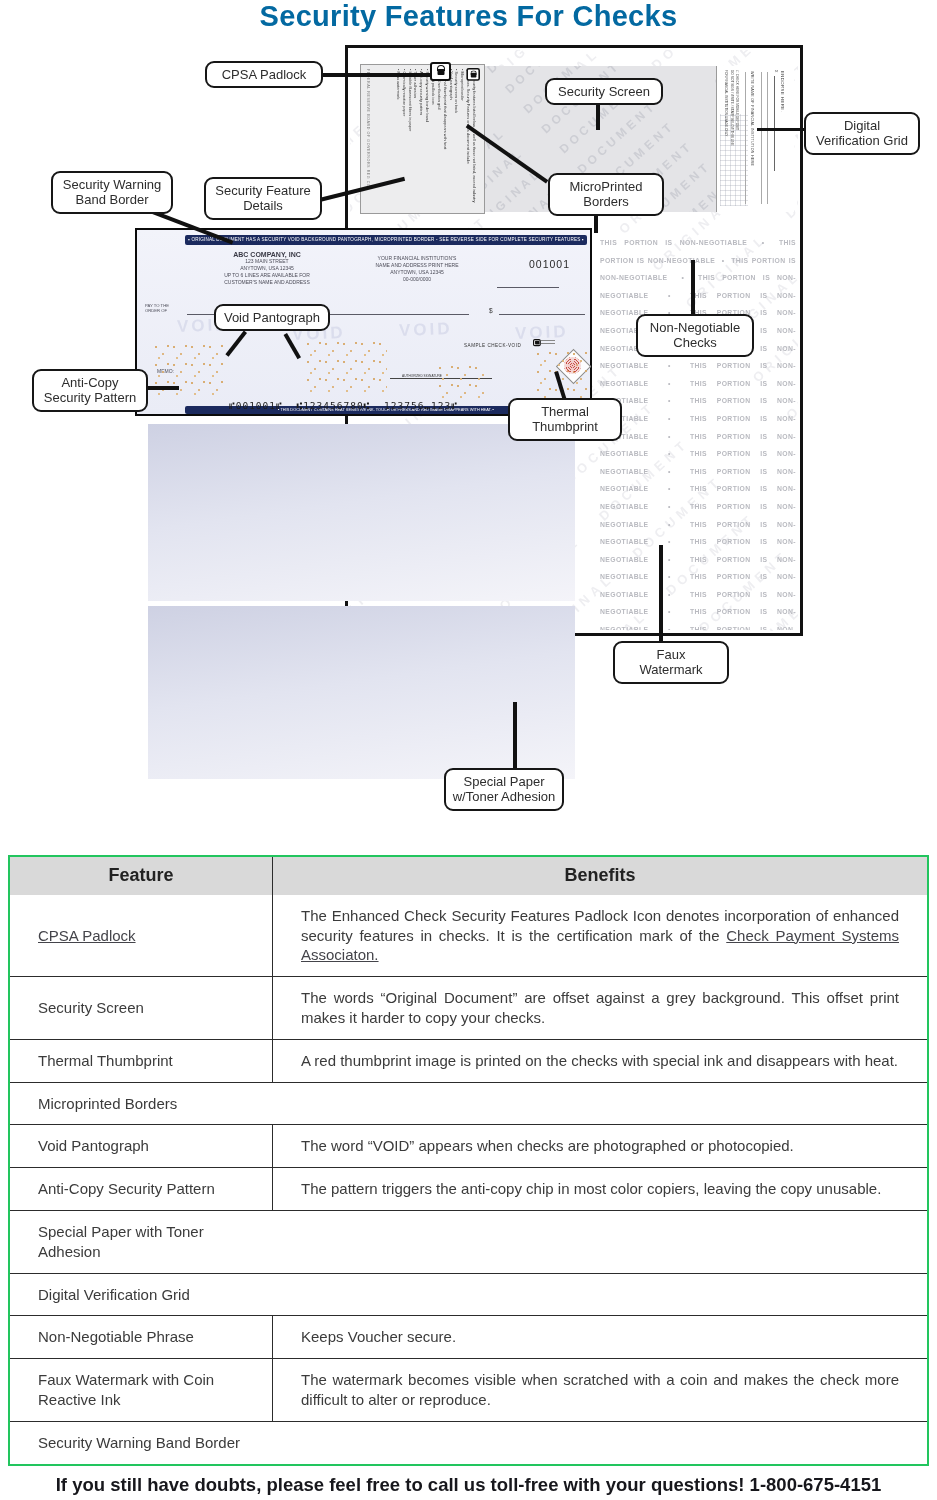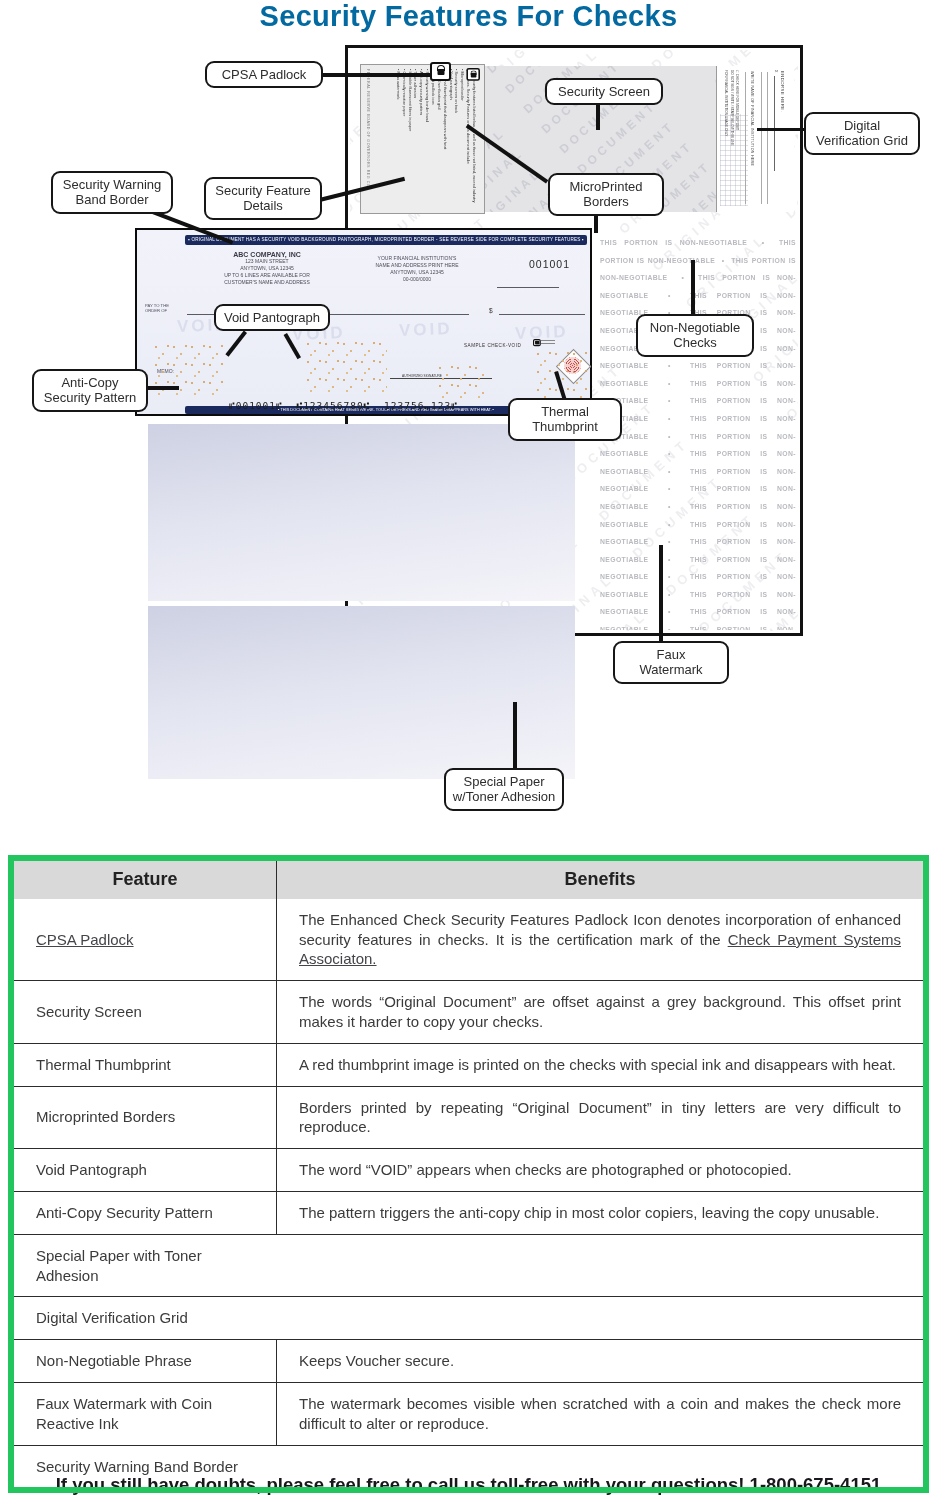--- a/index.html
+++ b/index.html
@@ -65,25 +65,25 @@
        repeating-radial-gradient(circle at 50% 50%,rgba(185,45,35,.85) 0 .6px,rgba(255,255,255,0) .6px 2.1px);}
   .lockbox{position:absolute;background:#fff;border:2px solid #111;border-radius:3px;z-index:11;}
   .lockbox:before{content:"";position:absolute;left:50%;top:55%;transform:translate(-50%,-50%);
                   width:7px;height:6px;background:#111;border-radius:1px;}
   .lockbox:after{content:"";position:absolute;left:50%;top:1px;transform:translateX(-50%);
                  width:6px;height:5px;border:1.5px solid #111;border-bottom:none;border-radius:4px 4px 0 0;}
   .micr{position:absolute;font-family:"DejaVu Sans Mono","DejaVu Sans",monospace;
         font-size:9.5px;color:#1c1c1c;word-spacing:7px;letter-spacing:1px;}
   
   .ftable{position:absolute;left:8px;top:855px;width:921px;z-index:12;
-          border:6px solid #22c55e;box-sizing:border-box;font-size:15px;color:#3b3b3b;}
+          border:2px solid #22c55e;box-sizing:border-box;font-size:15px;color:#3b3b3b;}
   .trow{display:grid;grid-template-columns:262px 1fr;border-top:1px solid #2c2c2c;}
   .trow:first-child{border-top:none;}
   .thead-row{background:#d9d9d9;font-size:18px;font-weight:600;color:#222;}
-  .tcell{padding:11px 22px;border-left:1px solid #2c2c2c;display:flex;align-items:center;
+  .tcell{padding:11px 28px;border-left:1px solid #2c2c2c;display:flex;align-items:center;
          line-height:1.32;}
   .tcell:first-child{border-left:none;}
   .thead-row .tcell{justify-content:center;padding:7px 6px;}
   .tben{display:block;text-align:justify;}
   .tlink{text-decoration:underline;color:#44444a;cursor:pointer;}
   .tfoot{padding:12px 10px;border-top:1px solid #2c2c2c;line-height:1.3;}
   
   .footer{position:absolute;top:1474px;left:0;right:0;text-align:center;
           font-size:18.5px;font-weight:bold;color:#17171c;}
 </style>
@@ -240,21 +240,20 @@
         <div class="trow">
           <div class="tcell">Security Screen</div>
           <div class="tcell tben">The words “Original Document” are offset against a grey background. This offset print makes it harder to copy your checks.</div>
         </div>
         <div class="trow">
           <div class="tcell">Thermal Thumbprint</div>
           <div class="tcell tben">A red thumbprint image is printed on the checks with special ink and disappears with heat.</div>
         </div>
         <div class="trow">
           <div class="tcell">Microprinted Borders</div>
-          <div class="tcell tben">Borders printed by repeating “Original Document” in tiny letters are very difficult to reproduce.</div>
         </div>
         <div class="trow">
           <div class="tcell">Void Pantograph</div>
           <div class="tcell tben">The word “VOID” appears when checks are photographed or photocopied.</div>
         </div>
         <div class="trow">
           <div class="tcell">Anti-Copy Security Pattern</div>
           <div class="tcell tben">The pattern triggers the anti-copy chip in most color copiers, leaving the copy unusable.</div>
         </div>
         <div class="trow">

